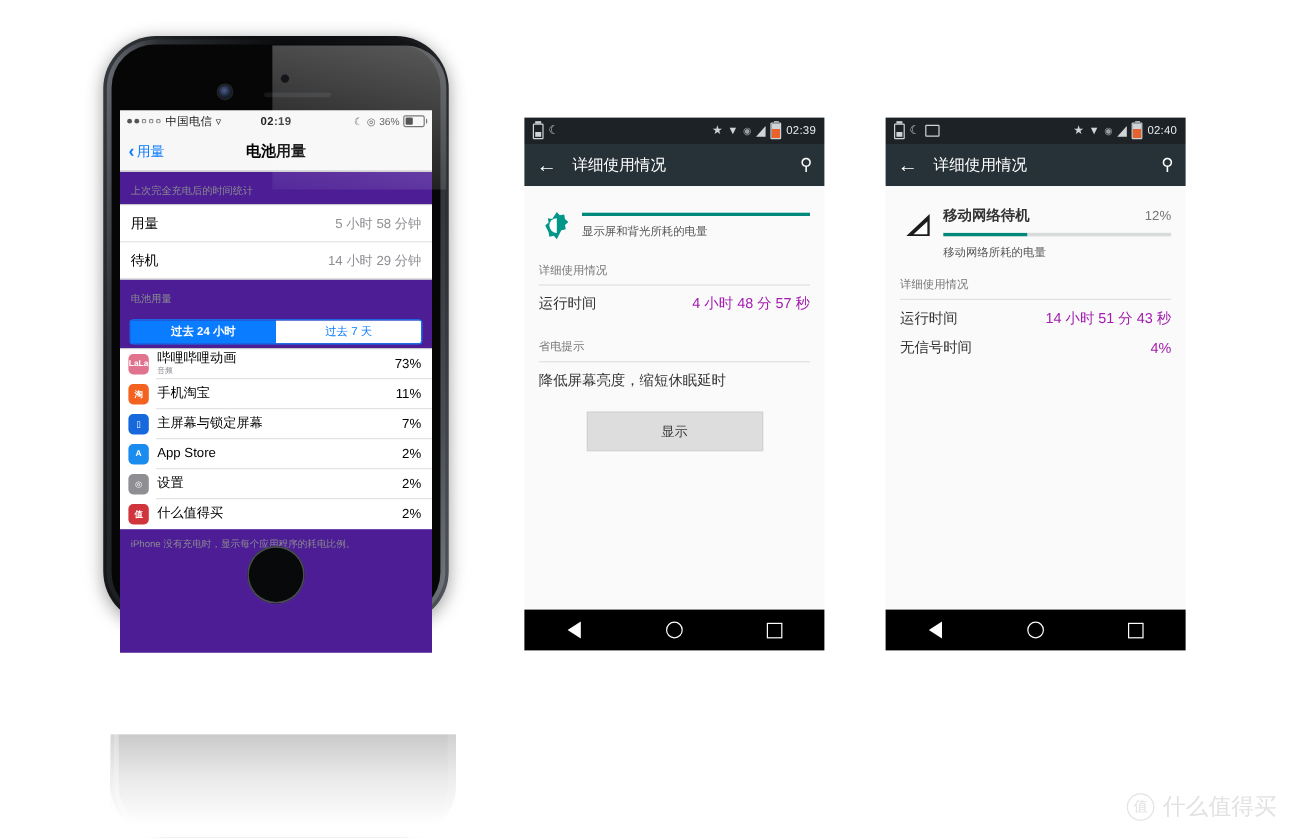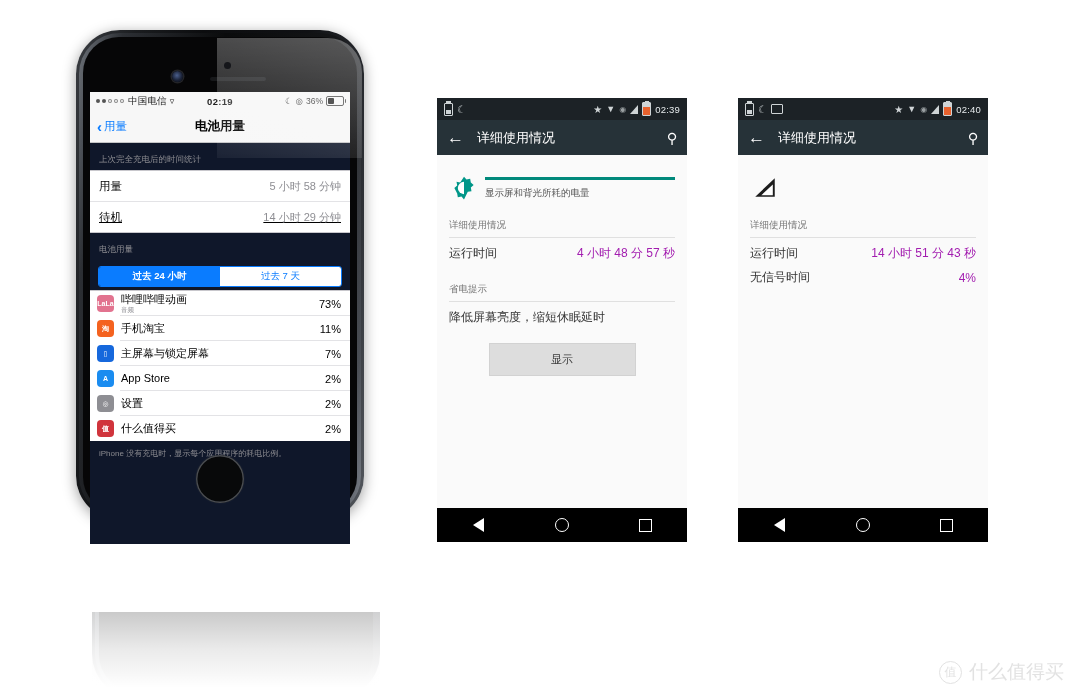--- a/index.html
+++ b/index.html
@@ -3,21 +3,21 @@
 <meta charset="utf-8">
 <style>
   html,body{margin:0;padding:0;}
   body{
     width:1080px;height:699px;background:#ffffff;overflow:hidden;position:relative;
     font-family:"Liberation Sans","DejaVu Sans",sans-serif;
     -webkit-font-smoothing:antialiased;
   }
 
   
-  #iphone{position:absolute;left:76px;top:30px;width:288px;height:490px;}
+  #iphone{position:absolute;left:86px;top:30px;width:288px;height:490px;}
   .ip-body{
     position:absolute;inset:0;border-radius:44px;
     background:linear-gradient(100deg,#3a3d42 0%,#1b1d20 16%,#0c0d0f 34%,#101114 62%,#303338 86%,#55595f 100%);
     box-shadow:0 3px 14px rgba(0,0,0,.38);
   }
   .ip-rim{
     position:absolute;left:3px;top:3px;right:3px;bottom:3px;border-radius:41px;
     background:linear-gradient(100deg,#6e737a 0%,#2c2f34 12%,#0a0b0c 40%,#141517 70%,#4a4e55 92%,#7b8088 100%);
   }
   .ip-face{
@@ -65,28 +65,28 @@
 
   
   .ios-nav{
     height:32px;background:#f7f7f7;border-bottom:1px solid #c4c4c6;
     display:flex;align-items:center;position:relative;padding:0 7px;
   }
   .ios-back{display:flex;align-items:center;color:#0a7cff;font-size:11.5px;cursor:pointer;}
   .ios-back .chev{font-size:15px;line-height:1;margin-right:2px;font-weight:600;}
   .ios-title{position:absolute;left:0;right:0;text-align:center;font-size:12.5px;font-weight:bold;color:#000;}
 
-  .ios-body{background:#0f172a;height:402px;overflow:hidden;}
+  .ios-body{background:#4c1d95;height:402px;overflow:hidden;}
   .ios-sec-head{font-size:8.5px;color:#8b8b90;padding:11px 9px 4px;}
   .ios-group{background:#fff;border-top:1px solid #c8c7cc;border-bottom:1px solid #c8c7cc;}
   .ios-row{
     display:flex;align-items:center;height:30px;padding:0 9px;
     border-bottom:1px solid #e3e3e6;font-size:11.5px;color:#000;
   }
-  .ios-row:last-child{border-bottom:none;text-decoration:underline;}
+  .ios-row:last-child{border-bottom:none;}
   .ios-row .val{margin-left:auto;color:#8e8e93;font-size:11px;}
 
   
   .ios-seg{display:flex;margin:6px 8px 3px;height:19px;border:1px solid #0a7cff;border-radius:3px;overflow:hidden;}
   .ios-seg div{
     flex:1;display:flex;align-items:center;justify-content:center;
     font-size:9.5px;color:#0a7cff;background:#fff;cursor:pointer;
   }
   .ios-seg div.on{background:#0a7cff;color:#fff;font-weight:bold;}
 
@@ -402,20 +402,30 @@
   </div>
 
   <div class="and-content">
     <div class="and-head">
       <div class="and-icon">
         <svg width="26" height="26" viewBox="0 0 24 24" aria-hidden="true">
           <path d="M21 20H3L21 3z" fill="#1c1c1c"></path>
           <path d="M19.2 18.6H8.6l10.6-9.8z" fill="#ffffff"></path>
         </svg>
       </div>
+      <div class="and-htext">
+        <div class="and-hrow">
+          <span class="and-hname">移动网络待机</span>
+          <span class="and-hpct">12%</span>
+        </div>
+        <div class="and-bar">
+          <i id="bar2" style="width: 37%;"></i>
+        </div>
+        <div class="and-desc">移动网络所耗的电量</div>
+      </div>
     </div>
 
     <div class="and-sub">详细使用情况</div>
     <div class="and-line"></div>
     <div class="and-drow">
       <span>运行时间</span>
       <span class="dv">14 小时 51 分 43 秒</span>
     </div>
     <div class="and-drow" style="padding-top:0">
       <span>无信号时间</span>

